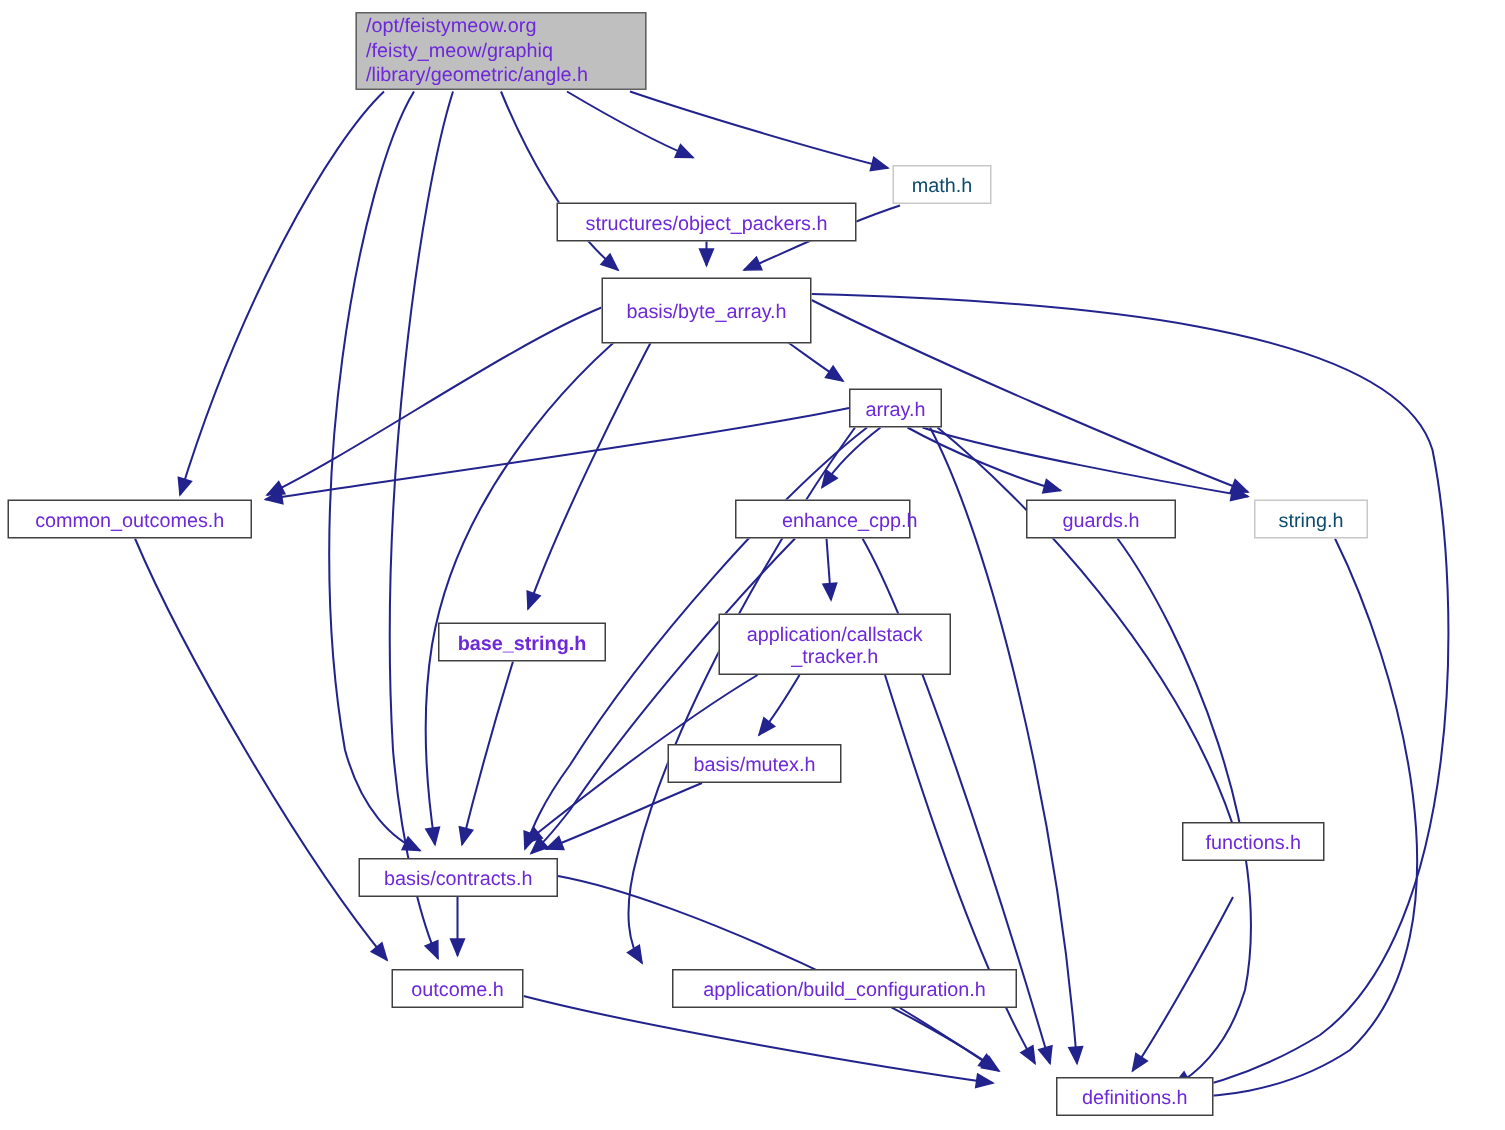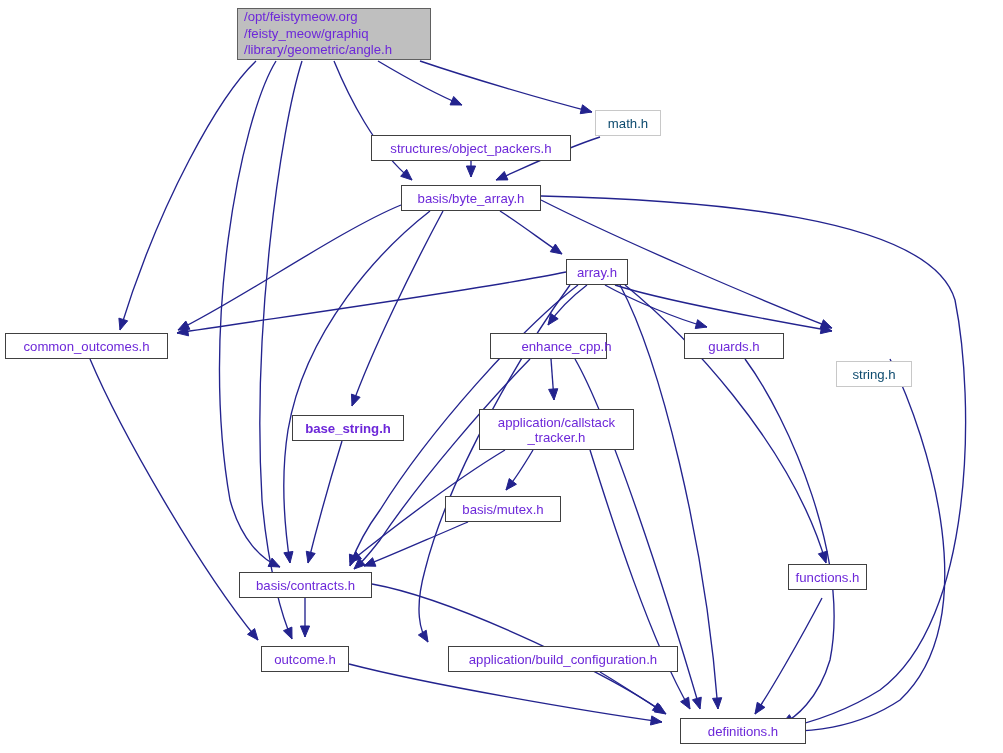--- a/index.html
+++ b/index.html
@@ -122,29 +122,29 @@
       <polygon points="782,724 789.3784875209849,714.6342153610778 793.849223407105,722.6748944764608" class="edge-head" fill="#23238e"></polygon>
       <path d="M 890,359 C 930,440 985,620 900,700 C 855,730 805,732 781,731" class="edge-path" stroke="#23238e"></path>
       <polygon points="781,731 792.1030065482132,726.6545143435591 791.8911601168081,735.8520749489315" class="edge-head" fill="#23238e"></polygon>
     </svg>
   <div id="node-layer">
       <div class="node root" style="left: 237px; top: 8px; width: 194px; height: 52px;"><span>/opt/feistymeow.org
 /feisty_meow/graphiq
 /library/geometric/angle.h</span></div>
       <div class="node" style="left: 371px; top: 110px; width: 200px; height: 26px; margin-top: 25px;"><span>structures/object_packers.h</span></div>
       <div class="node ext" style="left: 595px; top: 110px; width: 66px; height: 26px;"><span>math.h</span></div>
-      <div class="node" style="left: 401px; top: 185px; width: 140px; height: 26px;"><span>basis/byte_array.h</span></div>
+      <div class="node" style="left: 401px; top: 185px; width: 140px; height: 44px;"><span>basis/byte_array.h</span></div>
       <div class="node" style="left: 566px; top: 259px; width: 62px; height: 26px;"><span>array.h</span></div>
       <div class="node" style="left: 5px; top: 333px; width: 163px; height: 26px;"><span>common_outcomes.h</span></div>
       <div class="node" style="left: 490px; top: 333px; width: 117px; height: 26px; padding-left: 36px;"><span>enhance_cpp.h</span></div>
       <div class="node" style="left: 684px; top: 333px; width: 100px; height: 26px;"><span>guards.h</span></div>
-      <div class="node ext" style="left: 836px; top: 333px; width: 76px; height: 26px; margin-top: 28px;"><span>string.h</span></div>
+      <div class="node ext" style="left: 836px; top: 333px; width: 76px; height: 26px;"><span>string.h</span></div>
       <div class="node" style="left: 292px; top: 415px; width: 112px; height: 26px; font-weight: bold;"><span>base_string.h</span></div>
       <div class="node" style="left: 479px; top: 409px; width: 155px; height: 41px;"><span>application/callstack
 _tracker.h</span></div>
       <div class="node" style="left: 445px; top: 496px; width: 116px; height: 26px;"><span>basis/mutex.h</span></div>
       <div class="node" style="left: 239px; top: 572px; width: 133px; height: 26px;"><span>basis/contracts.h</span></div>
-      <div class="node" style="left: 788px; top: 564px; width: 79px; height: 26px;"><span>functions.h</span></div>
+      <div class="node" style="left: 788px; top: 548px; width: 95px; height: 26px;"><span>functions.h</span></div>
       <div class="node" style="left: 261px; top: 646px; width: 88px; height: 26px;"><span>outcome.h</span></div>
       <div class="node" style="left: 448px; top: 646px; width: 230px; height: 26px;"><span>application/build_configuration.h</span></div>
-      <div class="node" style="left: 680px; top: 718px; width: 126px; height: 26px;"><span>definitions.h</span></div>
+      <div class="node" style="left: 704px; top: 718px; width: 105px; height: 26px;"><span>definitions.h</span></div>
     </div>
 </div>
 
 </body></html>

